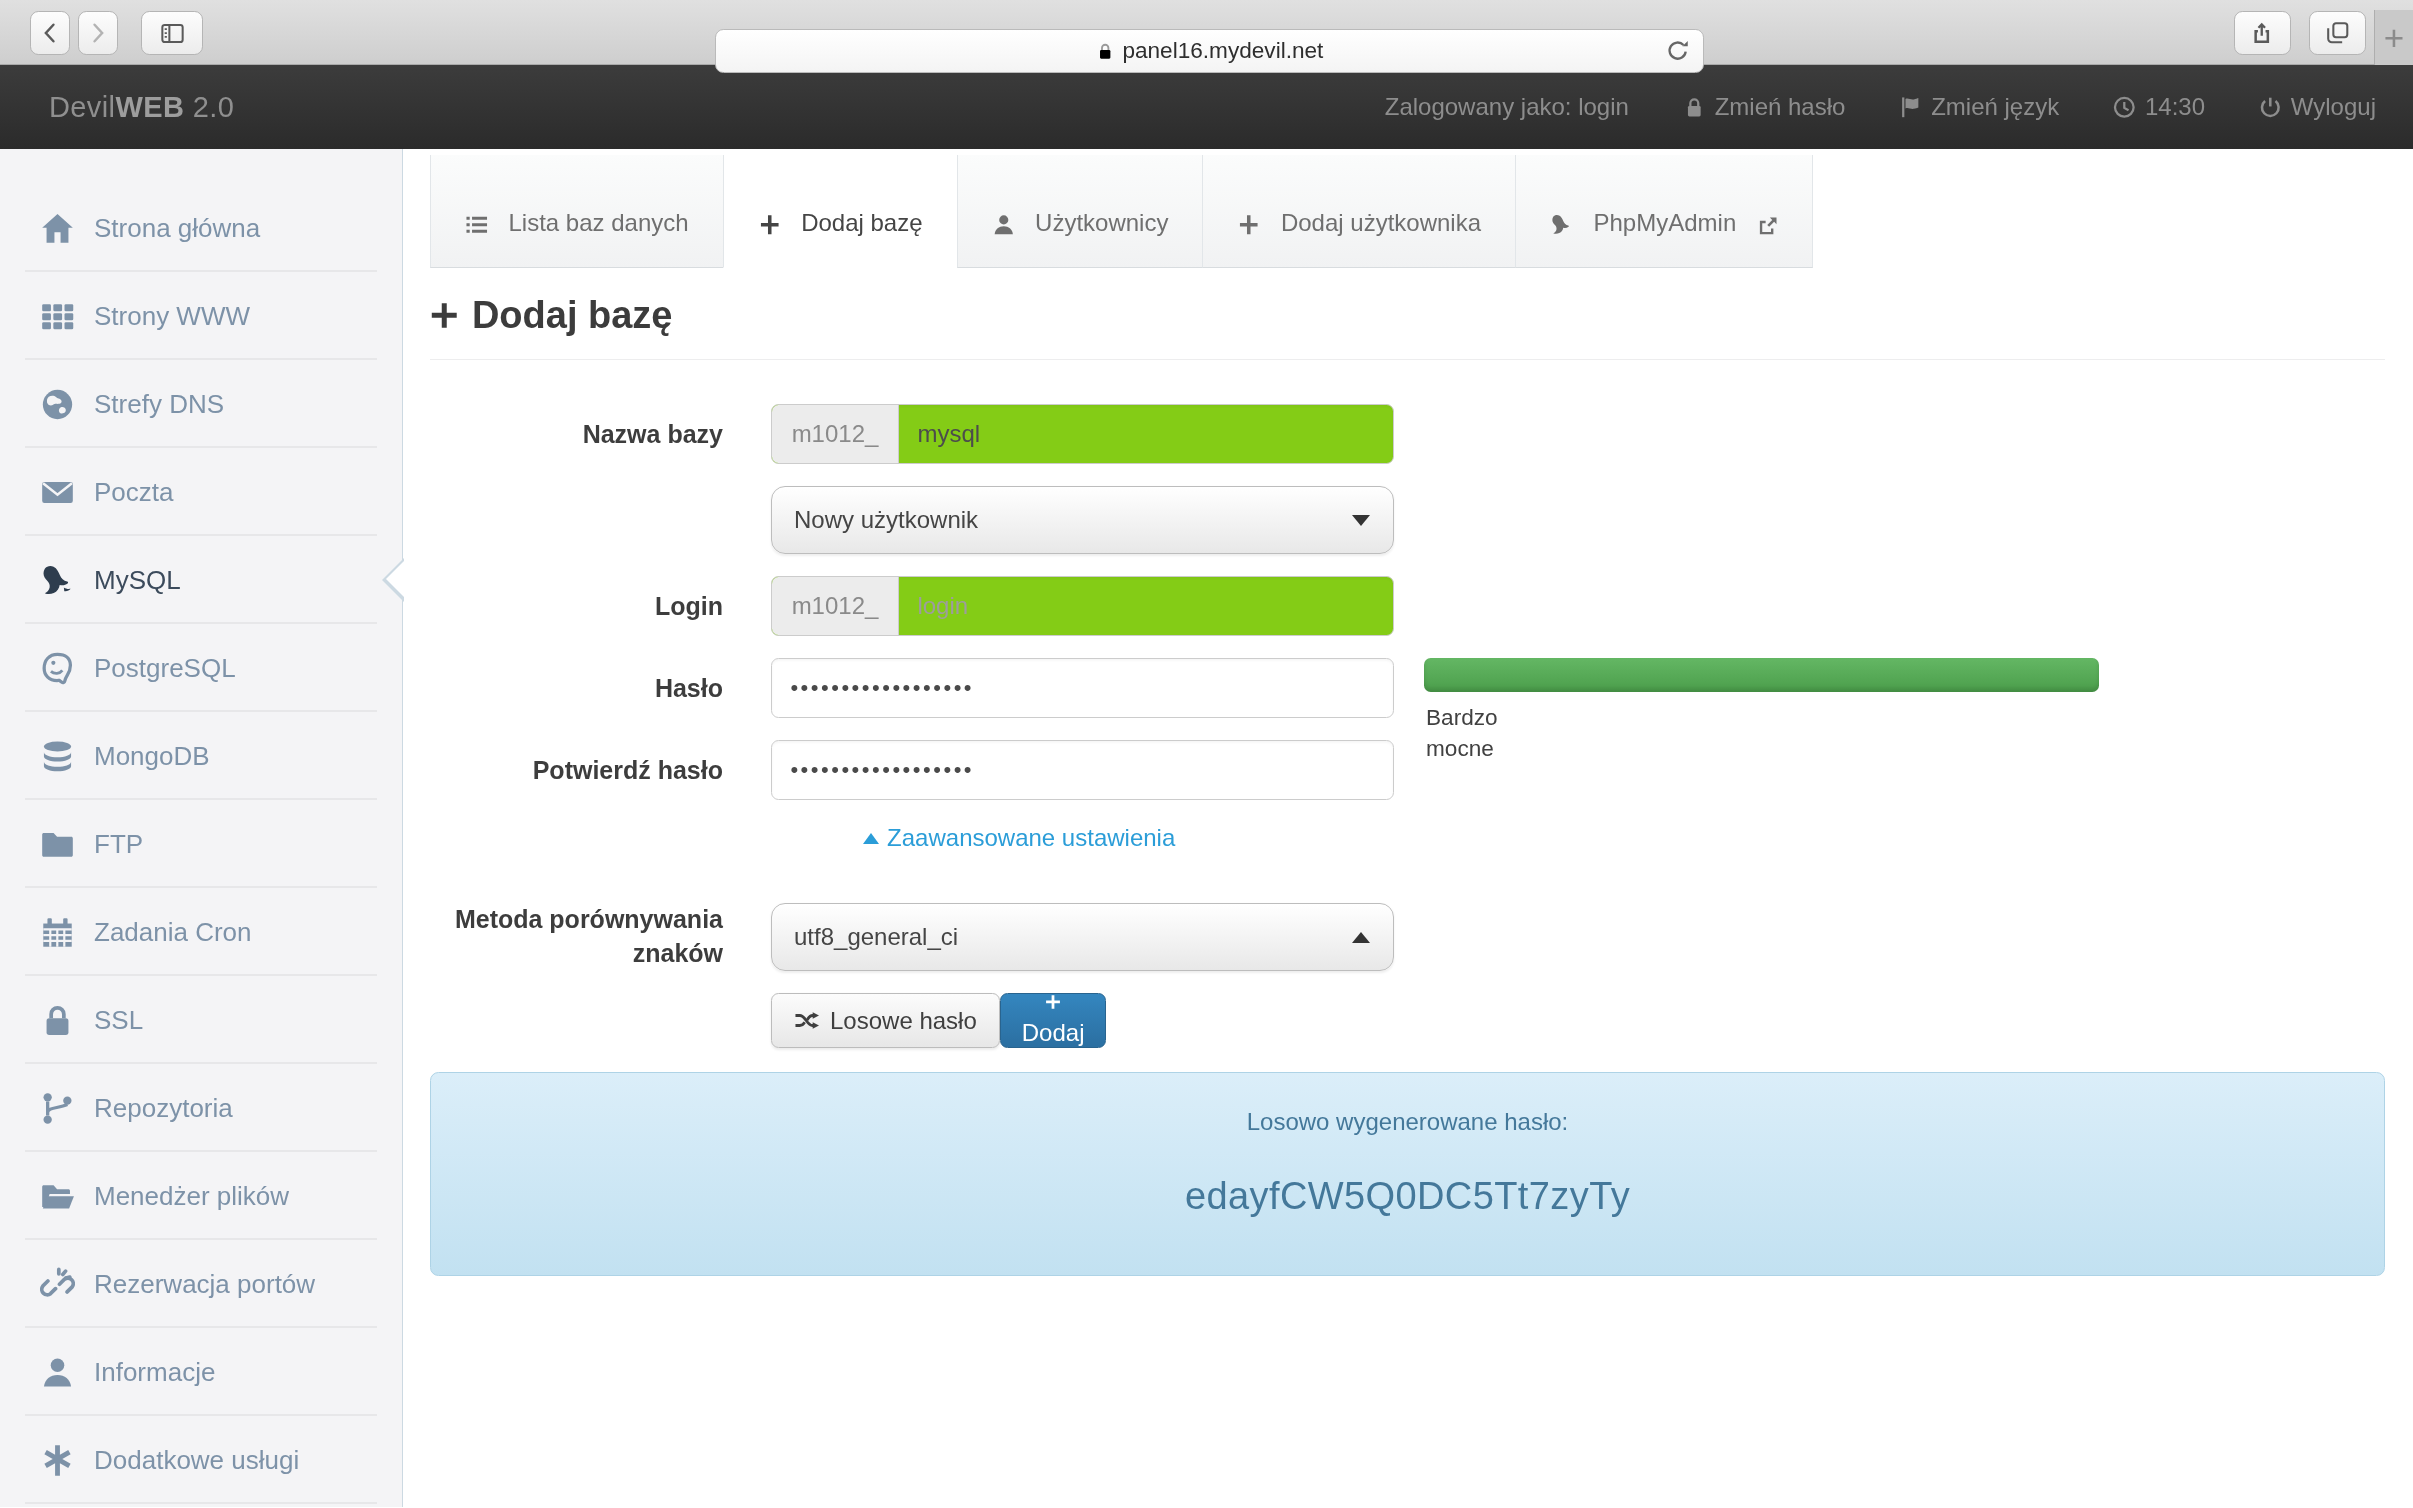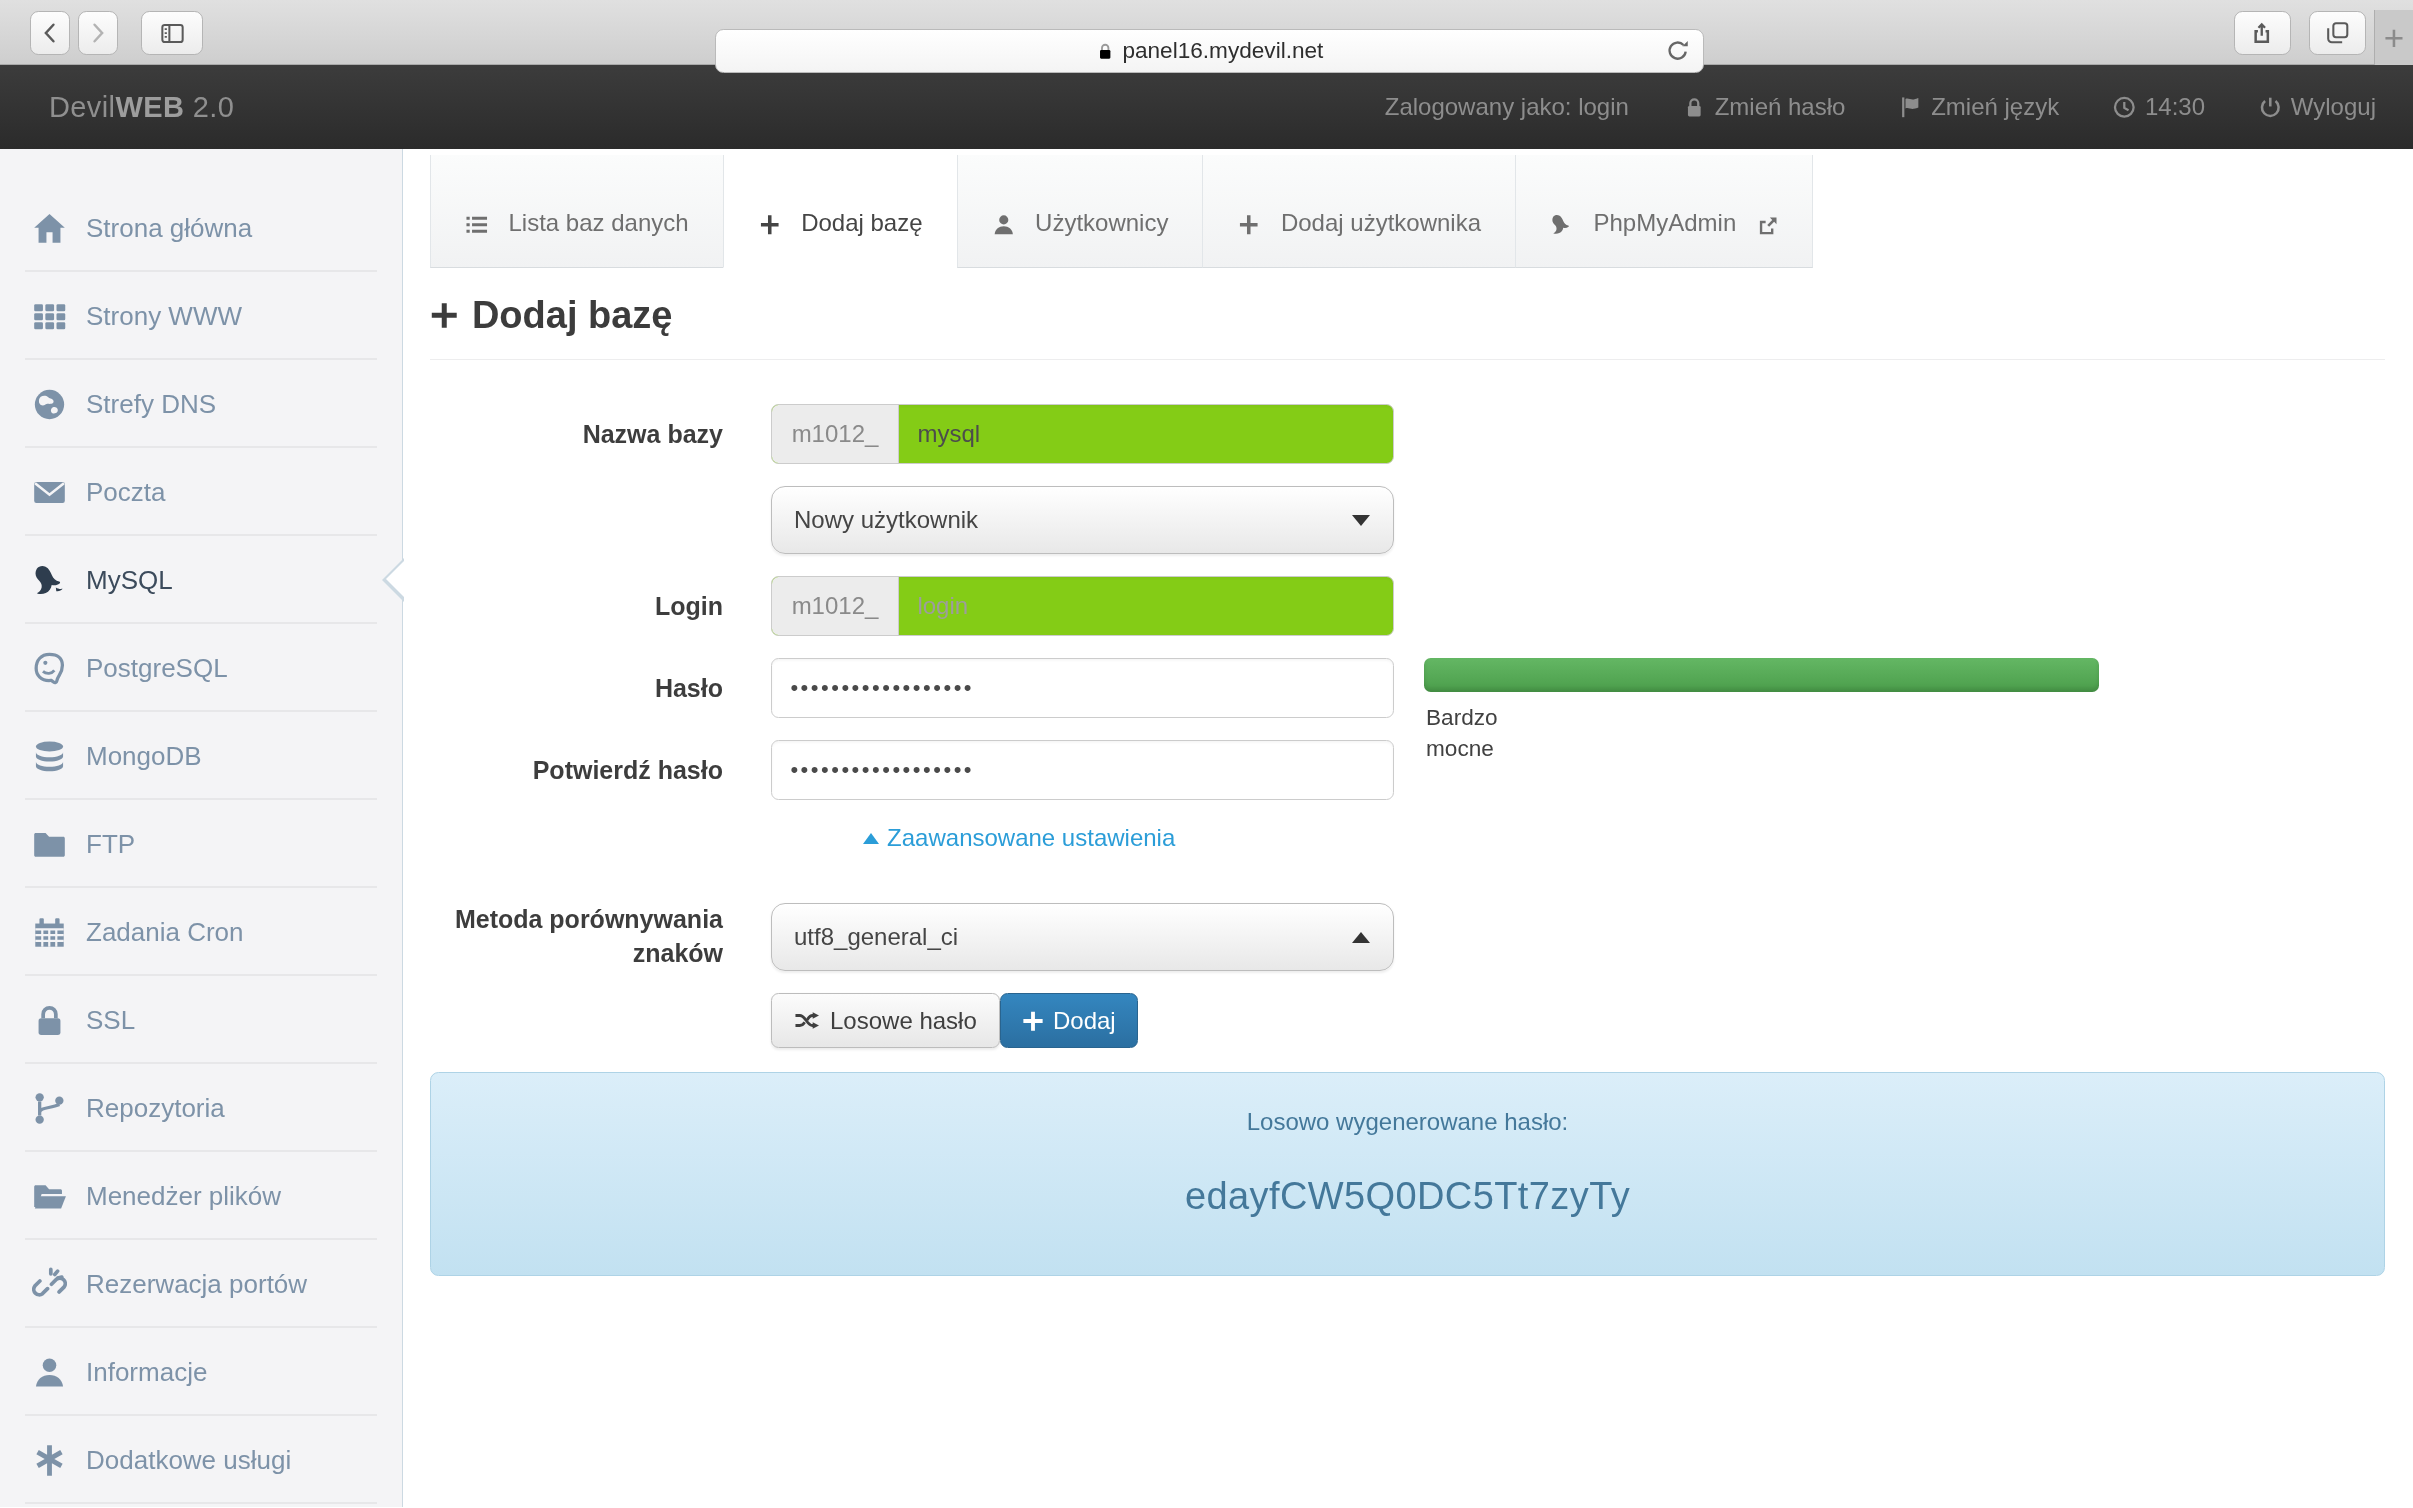--- a/index.html
+++ b/index.html
@@ -57,21 +57,21 @@
 
   
   .main { display: flex; height: 1358px; }
 
   .sidebar {
     width: 403px; background: #f4f4f6; border-right: 1.7px solid #ccd9e2;
     padding-top: 35px; position: relative; flex-shrink: 0;
   }
   .side-item {
     height: 88px; display: flex; align-items: center;
-    padding-left: 30px; color: #7d92a8; font-size: 26px; position: relative; cursor: pointer;
+    padding-left: 38px; color: #7d92a8; font-size: 26px; position: relative; cursor: pointer;
   }
   .side-item::after {
     content: ""; position: absolute; left: 25px; right: 25px; bottom: 0;
     height: 1.7px; background: #e7e7e9;
   }
   .side-item .sicon { width: 39px; height: 37px; display: flex; align-items: center; justify-content: center; margin-right: 17px; flex-shrink: 0; }
   .side-item .sicon svg { width: 35px; height: 35px; }
   .side-item.active { color: #3c4b5c; }
   .side-item.active .sicon { color: #2e3d4e; }
   .notch-outer, .notch-inner { position: absolute; right: -1.7px; width: 0; height: 0; }
@@ -146,21 +146,21 @@
   .btnrow { margin-left: 341px; display: flex; margin-bottom: 23.5px; }
   .btn { height: 55px; border-radius: 7.5px; font-family: inherit; font-size: 24px; display: flex; align-items: center; cursor: pointer; }
   .btn-light {
     padding: 0 22px; gap: 11px; color: #3f3f3f;
     border: 1.7px solid #bcbcbc; background: linear-gradient(#fcfcfc, #e7e7e7);
     box-shadow: 0 1.7px 2.5px rgba(0,0,0,.08);
   }
   .btn-light svg { width: 25px; height: 25px; }
   .btn-primary {
     padding: 0 21px; gap: 9.2px; color: #fff;
-    border: 1.7px solid #29648f; background: linear-gradient(#3486bf, #2b6fa1);
+    border: 1.7px solid #29648f; background: linear-gradient(#3486bf, #2b6fa1); flex-direction: column;
   }
   .btn-primary svg { width: 22px; height: 22px; }
 
   .infobox {
     height: 204px; border: 1.7px solid #aed3e6; border-radius: 8.4px;
     background: linear-gradient(#dbeef9, #c2e1f1);
     text-align: center; color: #44789a; padding-top: 35px;
   }
   .infobox .cap { font-size: 24px; }
   .infobox .pwd { font-size: 38px; margin-top: 39px; letter-spacing: 0.4px; }

